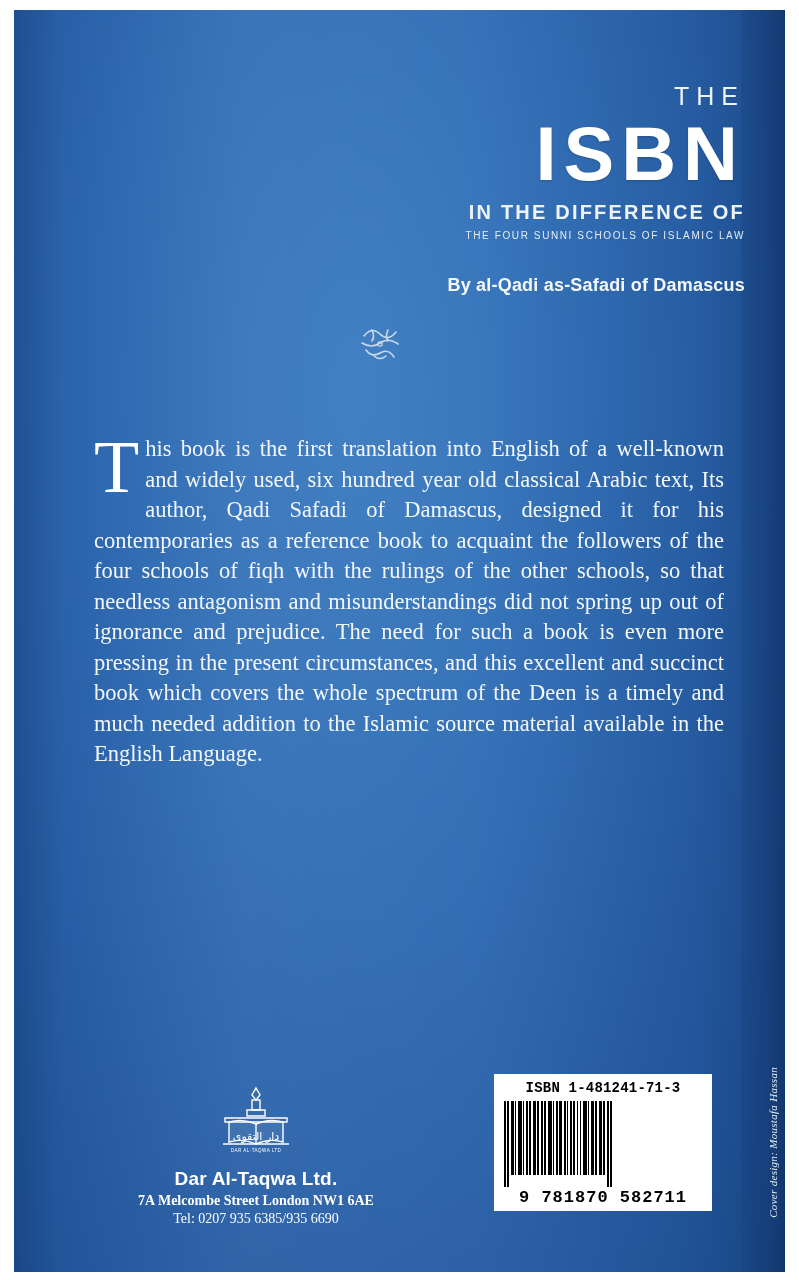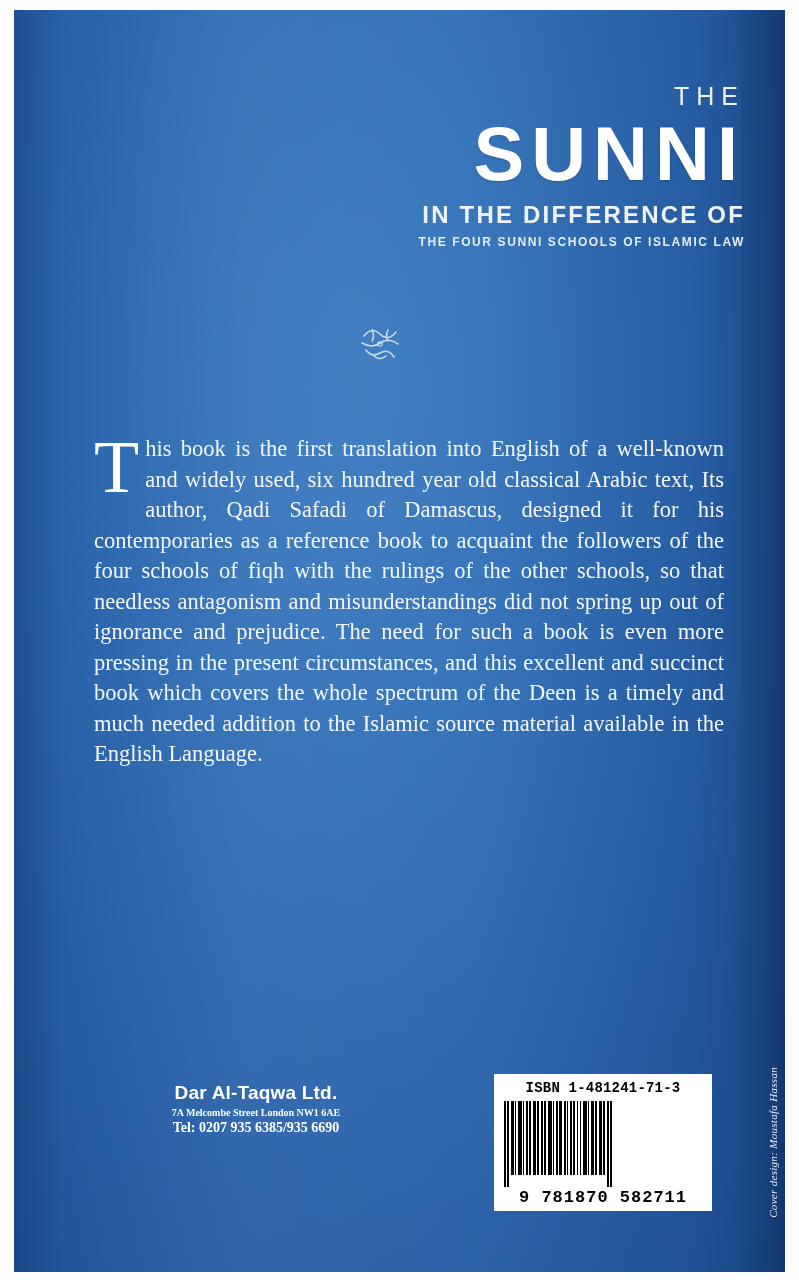--- a/index.html
+++ b/index.html
@@ -90,30 +90,30 @@
   .t-mercy {
     font-size: 76px;
     font-weight: 700;
     letter-spacing: 7px;
     line-height: 1.02;
     margin-top: 4px;
     color: #ffffff;
     text-shadow: 0 1px 2px rgba(0,0,0,0.18);
   }
   .t-sub1 {
-    font-size: 24px;
+    font-size: 20px;
     letter-spacing: 2.2px;
     font-weight: 600;
     margin-top: 8px;
     color: #eef3fa;
   }
   .t-sub2 {
-    font-size: 12px;
+    font-size: 10px;
     letter-spacing: 1.6px;
-    font-weight: 700;
+    font-weight: 400;
     margin-top: 6px;
     color: #e4ecf6;
     margin-left: 40px;
   }
   .t-author {
     font-size: 18px;
     font-weight: 600;
     margin-top: 34px;
     letter-spacing: 0.2px;
     color: #f4f8fc;
@@ -170,26 +170,26 @@
   }
   .pub-name {
     font-family: Liberation Sans, sans-serif;
     font-weight: 700;
     font-size: 19px;
     letter-spacing: 0.2px;
   }
   .pub-addr {
     font-family: "Liberation Serif", serif;
     font-weight: 700;
-    font-size: 10px;
+    font-size: 14px;
     margin-top: 3px;
   }
   .pub-tel {
     font-family: "Liberation Serif", serif;
-    font-weight: 700;
+    font-weight: 400;
     font-size: 14px;
     margin-top: 2px;
   }
 
   
   .barcode-area {
     position: absolute;
     left: 480px;
     top: 1064px;
     width: 218px;
@@ -234,23 +234,24 @@
 
 <div class="page">
   <div class="cover">
 
     <div class="spine-strip"></div>
 
     <div class="credit-vertical">Cover design: Moustafa Hassan</div>
 
     <div class="title-block">
       <div class="t-the">THE</div>
-      <div class="t-mercy">SUNNI</div>
+      <div class="t-mercy">ISBN</div>
       <div class="t-sub1">IN THE DIFFERENCE OF</div>
       <div class="t-sub2">THE FOUR SUNNI SCHOOLS OF ISLAMIC LAW</div>
+      <div class="t-author">By al-Qadi as-Safadi of Damascus</div>
     </div>
 
     <div class="ornament">
       <svg width="60" height="56" viewBox="0 0 60 56" aria-hidden="true">
         <g fill="none" stroke="#cbd9ec" stroke-width="1.6" stroke-linecap="round">
           <path d="M14 20 q8 -10 16 -2 q8 8 16 -2"></path>
           <path d="M12 27 q10 6 18 0 q8 -6 18 1"></path>
           <path d="M16 34 q6 8 14 3 q8 -5 14 4"></path>
           <path d="M22 14 q3 6 0 11"></path>
           <path d="M38 14 q-3 6 0 11"></path>
@@ -258,20 +259,36 @@
           <circle cx="30" cy="28" r="2.2" stroke-width="1.2"></circle>
         </g>
       </svg>
     </div>
 
     <div class="blurb">
       <span class="dropcap">T</span><span>his book is the first translation into English of a well-known and widely used, six hundred year old classical Arabic text, Its author, Qadi Safadi of Damascus, designed it for his contemporaries as a reference book to acquaint the followers of the four schools of fiqh with the rulings of the other schools, so that needless antagonism and misunderstandings did not spring up out of ignorance and prejudice. The need for such a book is even more pressing in the present circumstances, and this excellent and succinct book which covers the whole spectrum of the Deen is a timely and much needed addition to the Islamic source material available in the English Language.</span>
     </div>
 
     <div class="publisher">
+      <div class="logo-box">
+        <svg width="86" height="78" viewBox="0 0 86 78" aria-hidden="true">
+
+          <g stroke="#ffffff" fill="none" stroke-width="1.4">
+            <path d="M43 6 l4 7 -4 5 -4 -5 z"></path>
+            <path d="M39 18 h8 v10 h-8 z"></path>
+            <path d="M34 28 h18 v6 h-18 z"></path>
+            <path d="M12 36 h62 v4 h-62 z"></path>
+            <path d="M16 40 q14 -4 27 2 q13 -6 27 -2 l0 20 q-14 -4 -27 2 q-13 -6 -27 -2 z" fill="rgba(255,255,255,0.07)"></path>
+            <path d="M43 42 v20"></path>
+            <path d="M10 62 h66"></path>
+          </g>
+          <text x="43" y="58" text-anchor="middle" fill="#ffffff" font-family="'DejaVu Sans', sans-serif" font-size="11">دار التقوى</text>
+          <text x="43" y="70" text-anchor="middle" fill="#ffffff" font-family="'Liberation Sans', sans-serif" font-size="4.5" letter-spacing="0.5">DAR AL-TAQWA LTD</text>
+        </svg>
+      </div>
       <div class="pub-name">Dar Al-Taqwa Ltd.</div>
       <div class="pub-addr">7A Melcombe Street London NW1 6AE</div>
       <div class="pub-tel">Tel: 0207 935 6385/935 6690</div>
     </div>
 
     <div class="barcode-area">
       <div class="isbn-text">ISBN 1-481241-71-3</div>
       <div class="bars" id="bars">
           <i style="left: 2px; width: 1.6px;"></i>
           <i style="left: 5.2px; width: 1.6px;"></i>

